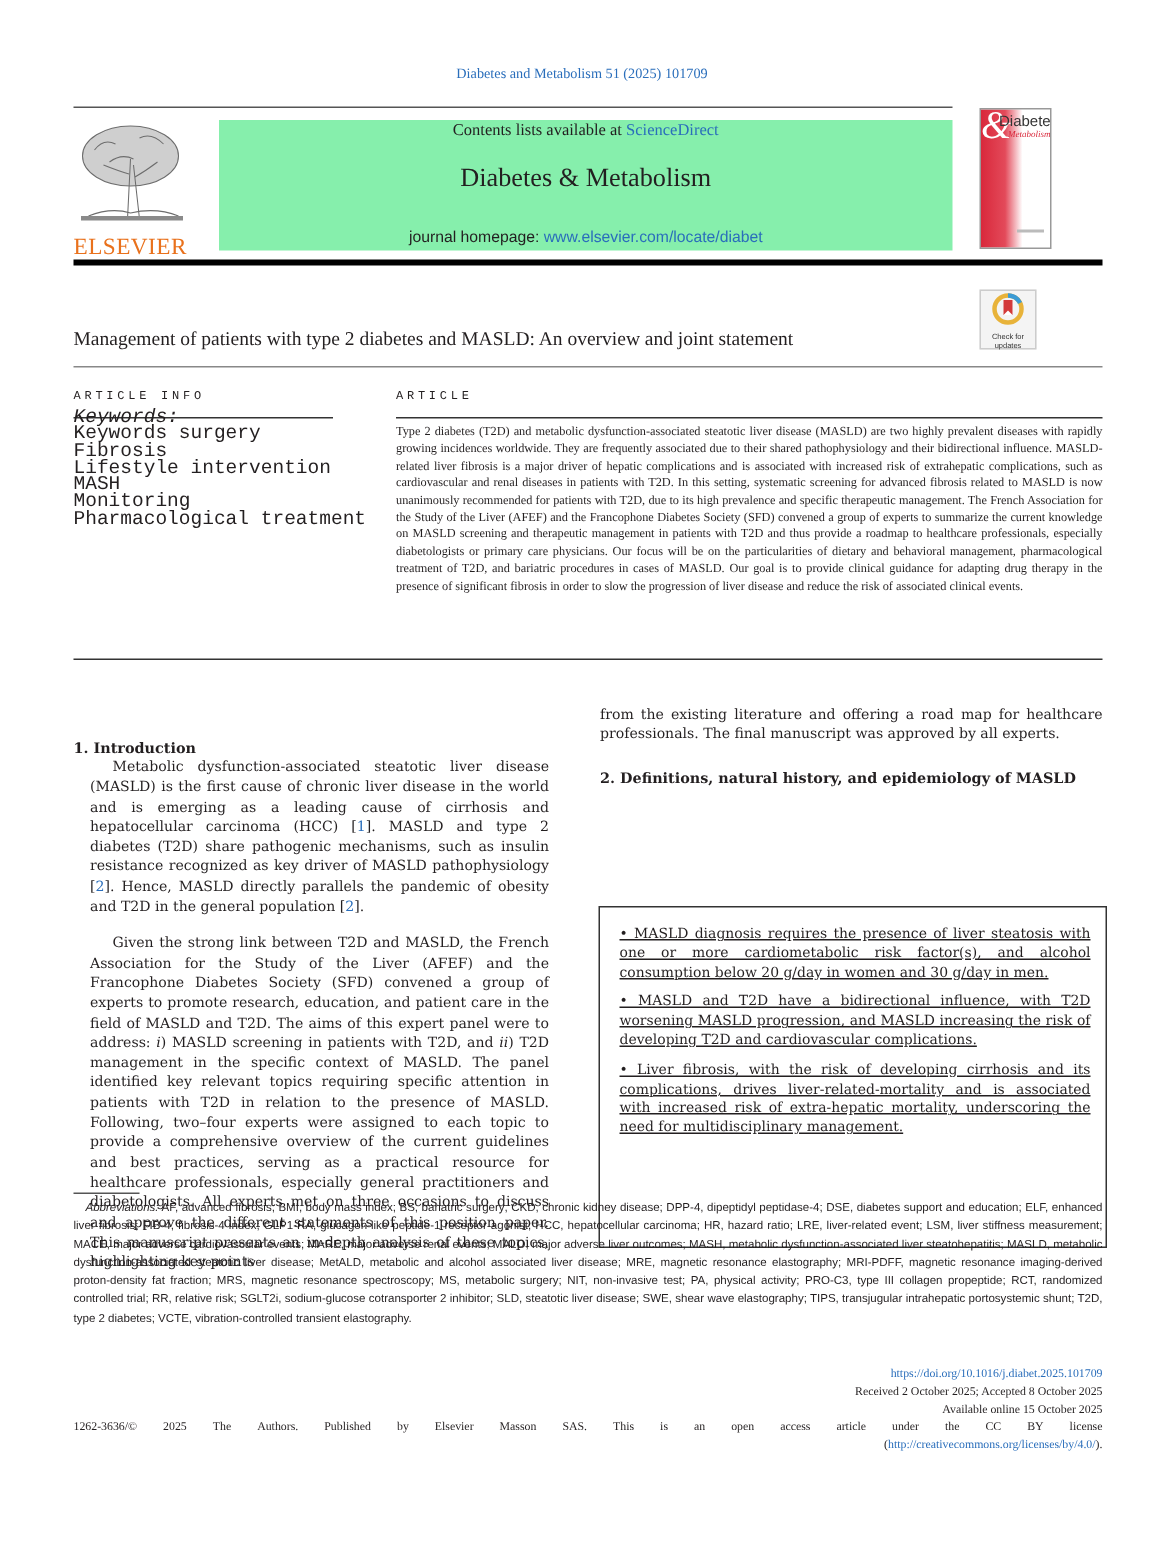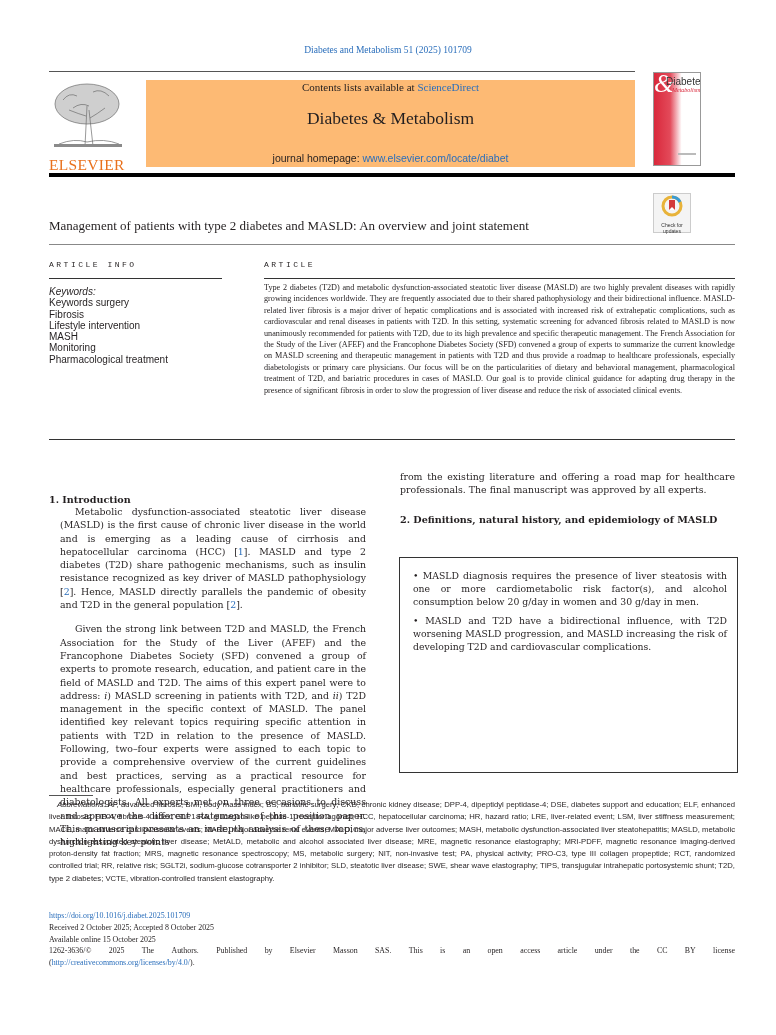--- a/index.html
+++ b/index.html
@@ -6,63 +6,63 @@
   body { width: 776px; height: 1035px; position: relative; overflow: hidden;
          font-family: "DejaVu Serif", "Liberation Serif", serif; color: #231f20; }
   .abs { position: absolute; }
   .link { color: #2a6ebb; text-decoration: none; }
 
   
   #running-head { left: 0; width: 776px; top: 45px; text-align: center; font-size: 9.5px; color: #2a6ebb;
                   font-family: "Liberation Serif", serif; }
   #rule-top { left: 49px; top: 71px; width: 586px; height: 1px; background: #555; }
   #elsevier-logo { left: 49px; top: 80px; width: 78px; height: 88px; }
-  #masthead { left: 146px; top: 80px; width: 489px; height: 87px; background: #fdba74; }
+  #masthead { left: 146px; top: 80px; width: 489px; height: 87px; background: #86efac; }
   #contents-line { top: 1px; left: 0; width: 100%; text-align: center; font-size: 11px; font-family: "Liberation Serif", serif; }
   #journal-title { top: 28px; left: 0; width: 100%; text-align: center; font-size: 17.5px; font-family: "Liberation Serif", serif; }
   #homepage-line { top: 72px; left: 0; width: 100%; text-align: center; font-size: 10.5px; font-family: "Liberation Sans", sans-serif; }
   #cover { left: 653px; top: 72px; width: 46px; height: 92px; border: 1px solid #999; background: linear-gradient(90deg, #d9283b 0%, #e34a5a 35%, #ffffff 60%); overflow: hidden; }
   #rule-thick { left: 49px; top: 173px; width: 686px; height: 4px; background: #000; }
 
   
   #article-title { left: 49px; top: 218px; font-size: 13px; font-family: "Liberation Serif", serif; }
   #crossmark { left: 653px; top: 193px; width: 36px; height: 38px; border: 1px solid #ccc; background: #f4f4f4; }
   #rule-title { left: 49px; top: 244px; width: 686px; height: 1px; background: #888; }
 
   .label-caps { font-size: 8px; letter-spacing: 2.5px; font-family: Liberation Mono, monospace; }
   #article-info-head { left: 49px; top: 260px; }
   #abstract-head { left: 264px; top: 260px; }
   #rule-info { left: 49px; top: 278px; width: 173px; height: 1px; background: #333; }
   #rule-abstract { left: 264px; top: 278px; width: 471px; height: 1px; background: #333; }
 
-  #keywords { left: 49px; top: 286px; font-size: 10px; line-height: 11.3px; font-family: Liberation Sans, sans-serif; }
+  #keywords { left: 49px; top: 272px; font-size: 13px; line-height: 11.3px; font-family: Liberation Mono, monospace; }
   #keywords .kw-label { font-style: italic; }
 
   #abstract-text { left: 264px; top: 282px; width: 471px; font-size: 8.2px; line-height: 11.4px; text-align: justify; font-family: "Liberation Serif", serif; }
 
   #rule-abstract-end { left: 49px; top: 439px; width: 686px; height: 1px; background: #333; }
 
   
   .section-head { font-weight: bold; font-size: 9.6px; }
   #sec1-head { left: 49px; top: 494px; }
   #col-left { left: 49px; top: 494px; width: 328px; font-size: 9.4px; line-height: 13.3px; text-align: justify; }
   #col-left p { margin: 11px; text-indent: 15px; }
   #col-right-top { left: 400px; top: 470px; width: 335px; font-size: 9.4px; line-height: 13.3px; text-align: justify; }
   #col-right-top p { margin: 0; }
   #sec2-head { left: 400px; top: 514px; }
 
-  #keypoints-box { left: 399px; top: 557px; width: 314px; height: 198px; border: 1px solid #333; padding: 12px 10px 4px 13px; font-size: 9.3px; line-height: 12.8px; text-align: justify; }
+  #keypoints-box { left: 399px; top: 604px; width: 314px; height: 198px; border: 1px solid #333; padding: 12px 10px 16px 13px; font-size: 9.3px; line-height: 12.8px; text-align: justify; text-decoration: underline; }
   #keypoints-box p { margin: 0 0 7px 0; }
 
   #fn-rule { left: 49px; top: 795px; width: 44px; height: 1px; background: #555; }
   #abbrev { left: 49px; top: 799px; width: 686px; font-size: 7.7px; line-height: 12.3px; text-align: justify; font-family: Liberation Sans, sans-serif; text-indent: 8px; }
   #abbrev .it { font-style: italic; }
 
   #pubinfo { left: 49px; top: 910px; width: 686px; font-size: 7.9px; line-height: 11.8px; font-family: "Liberation Serif", serif; }
-  #pubinfo div { white-space: nowrap; }
+  #pubinfo div { white-space: nowrap; text-align: right; }
   #license-line { display: flex; justify-content: space-between; width: 686px; }
 </style>
 </head>
 <body>
 
 <div class="abs" id="running-head">Diabetes and Metabolism 51 (2025) 101709</div>
 <div class="abs" id="rule-top"></div>
 
 <div class="abs" id="elsevier-logo">
   <svg width="78" height="70" viewBox="0 0 78 70">
@@ -136,20 +136,21 @@
 
 <div class="abs" id="col-right-top">
   <p>from the existing literature and offering a road map for healthcare professionals. The final manuscript was approved by all experts.</p>
 </div>
 
 <div class="abs section-head" id="sec2-head">2.  Definitions, natural history, and epidemiology of MASLD</div>
 
 <div class="abs" id="keypoints-box">
   <p>• MASLD diagnosis requires the presence of liver steatosis with one or more cardiometabolic risk factor(s), and alcohol consumption below 20 g/day in women and 30 g/day in men.</p>
   <p>• MASLD and T2D have a bidirectional influence, with T2D worsening MASLD progression, and MASLD increasing the risk of developing T2D and cardiovascular complications.</p>
+  <p>• Liver fibrosis, with the risk of developing cirrhosis and its complications, drives liver-related-mortality and is associated with increased risk of extra-hepatic mortality, underscoring the need for multidisciplinary management.</p>
 </div>
 
 <div class="abs" id="fn-rule"></div>
 <div class="abs" id="abbrev"><span class="it">Abbreviations:</span><span> AF, advanced fibrosis; BMI, body mass index; BS, bariatric surgery; CKD, chronic kidney disease; DPP-4, dipeptidyl peptidase-4; DSE, diabetes support and education; ELF, enhanced liver fibrosis; FIB-4, fibrosis-4 index; GLP1-RA, glucagon-like peptide-1 receptor agonist; HCC, hepatocellular carcinoma; HR, hazard ratio; LRE, liver-related event; LSM, liver stiffness measurement; MACE, major adverse cardiovascular events; MARE, major adverse renal events; MALO, major adverse liver outcomes; MASH, metabolic dysfunction-associated liver steatohepatitis; MASLD, metabolic dysfunction-associated steatotic liver disease; MetALD, metabolic and alcohol associated liver disease; MRE, magnetic resonance elastography; MRI-PDFF, magnetic resonance imaging-derived proton-density fat fraction; MRS, magnetic resonance spectroscopy; MS, metabolic surgery; NIT, non-invasive test; PA, physical activity; PRO-C3, type III collagen propeptide; RCT, randomized controlled trial; RR, relative risk; SGLT2i, sodium-glucose cotransporter 2 inhibitor; SLD, steatotic liver disease; SWE, shear wave elastography; TIPS, transjugular intrahepatic portosystemic shunt; T2D, type 2 diabetes; VCTE, vibration-controlled transient elastography.</span></div>
 
 <div class="abs" id="pubinfo">
   <div><a class="link">https://doi.org/10.1016/j.diabet.2025.101709</a></div>
   <div>Received 2 October 2025; Accepted 8 October 2025</div>
   <div>Available online 15 October 2025</div>
   <div id="license-line">

